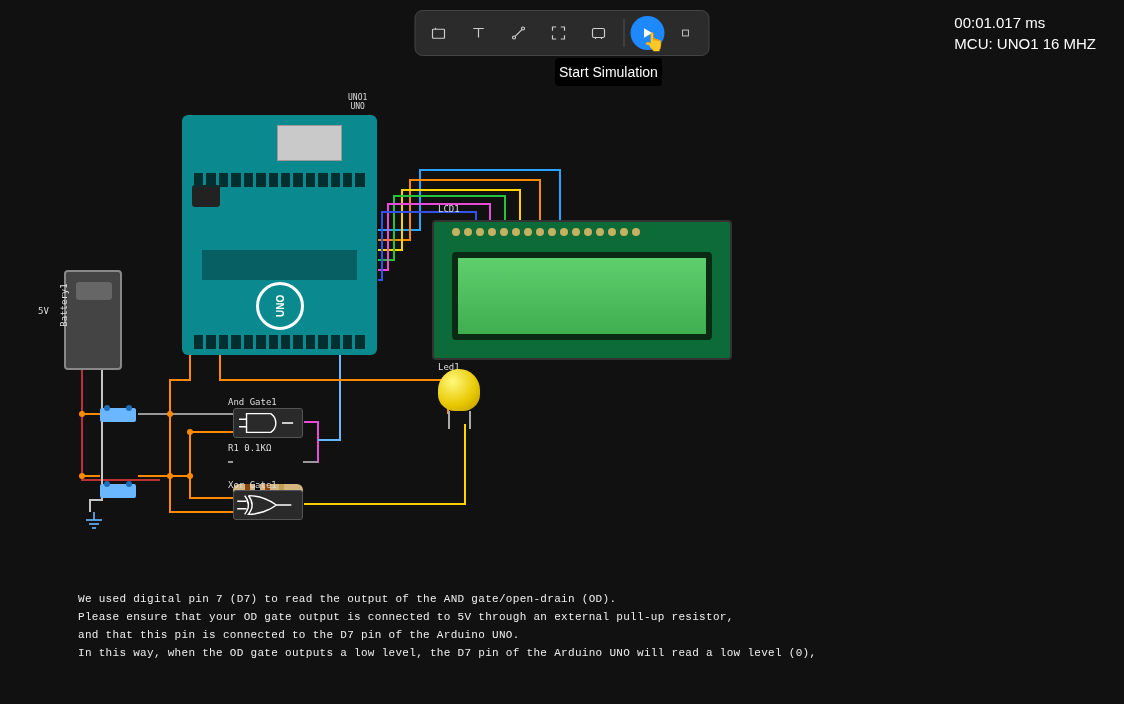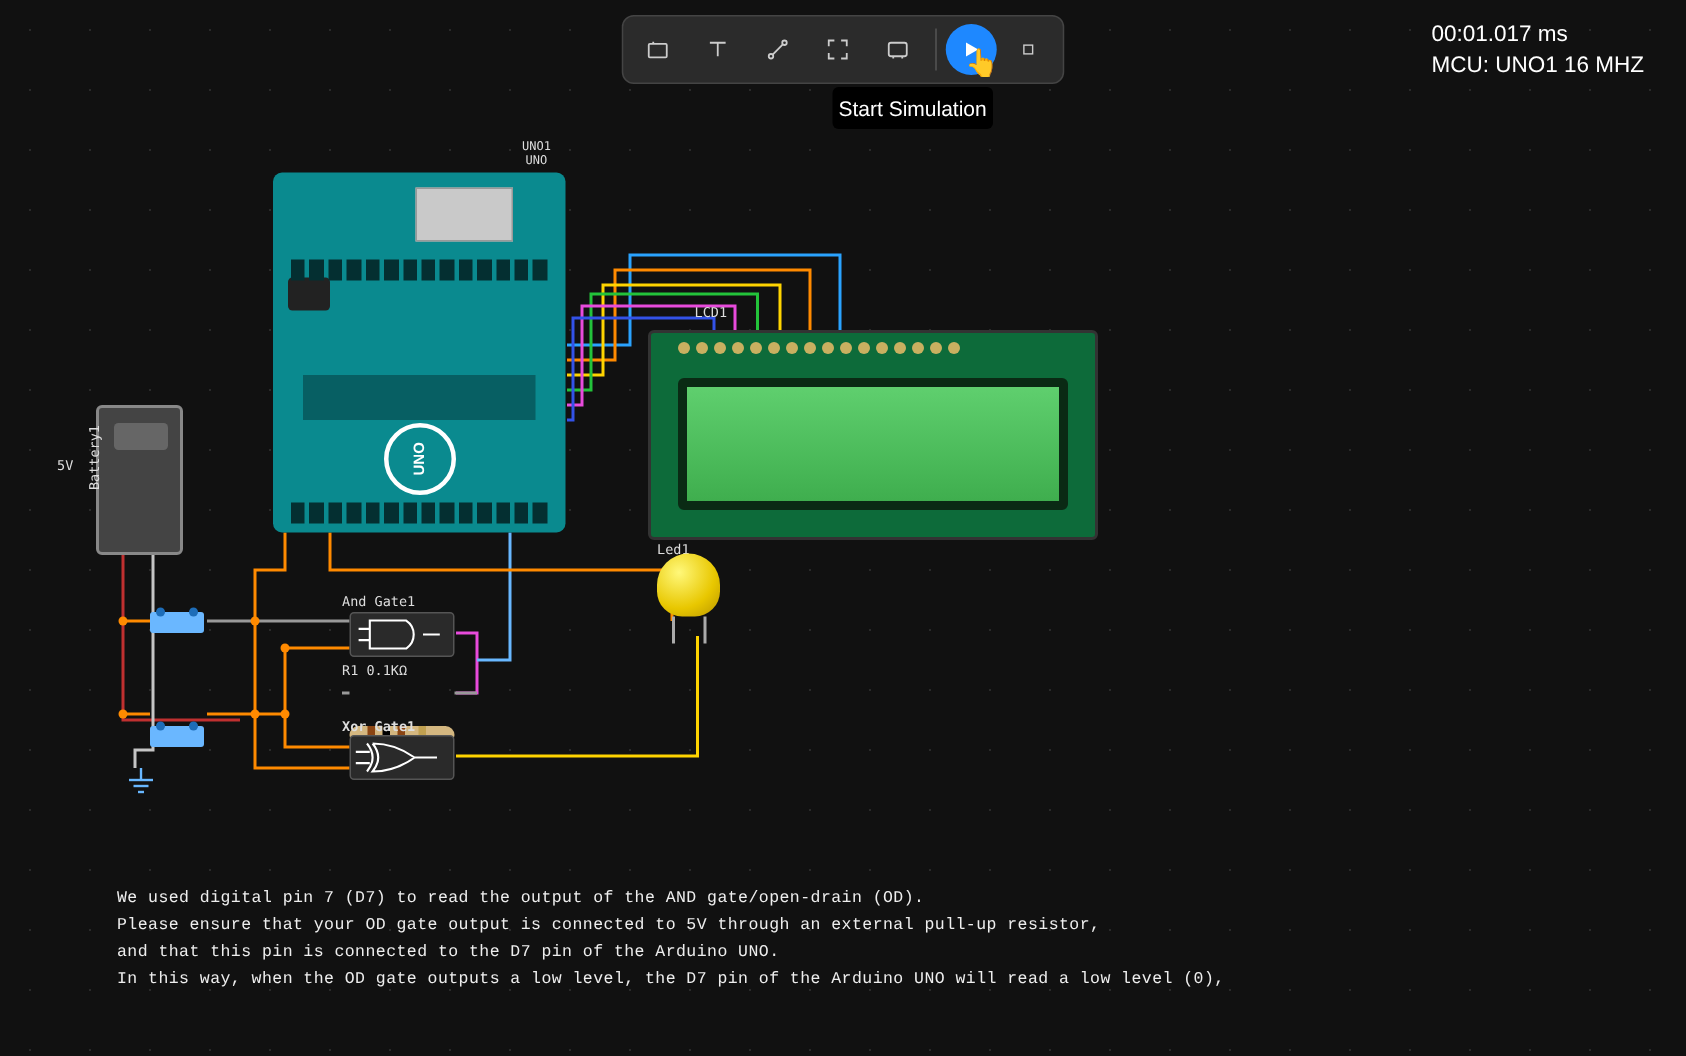--- a/index.html
+++ b/index.html
@@ -116,21 +116,21 @@
     position: absolute; left: 18px; right: 18px; top: 30px; bottom: 18px;
     background: linear-gradient(#5fcf6e, #3fae4e);
     border: 6px solid #0a2a14;
     border-radius: 4px;
   }
   .lcd .header {
     position: absolute; top: 6px; left: 18px; right: 18px;
     display: flex; gap: 4px;
   }
   .lcd .header span { width: 8px; height: 8px; background: #c9b060; border-radius: 50%; }
-  .lcd-lbl { left: 438px; top: 204px; margin-left: 25px; }
+  .lcd-lbl { left: 438px; top: 204px; }
   .led-lbl { left: 438px; top: 362px; }
 
   
   .led {
     left: 438px; top: 369px;
     width: 42px; height: 55px;
   }
   .led .bulb {
     width: 42px; height: 42px;
     background: radial-gradient(circle at 35% 30%, #fff87a, #e8c700 60%, #b89500);
@@ -172,21 +172,21 @@
   .gate {
     width: 70px; height: 30px;
     background: #2a2a2a;
     border: 1px solid #555;
     border-radius: 3px;
   }
   .gate svg { width: 100%; height: 100%; }
   .and1 { left: 233px; top: 408px; }
   .xor1 { left: 233px; top: 490px; }
   .gate-lbl1 { left: 228px; top: 397px; }
-  .gate-lbl2 { left: 228px; top: 480px; font-weight: bold; }
+  .gate-lbl2 { left: 228px; top: 480px; }
 
   
   .resistor {
     left: 233px; top: 456px;
     width: 70px; height: 12px;
     background: #d4b780;
     border-radius: 6px;
     position: relative;
   }
   .resistor .band { position:absolute; top:0; bottom:0; width:5px; }

